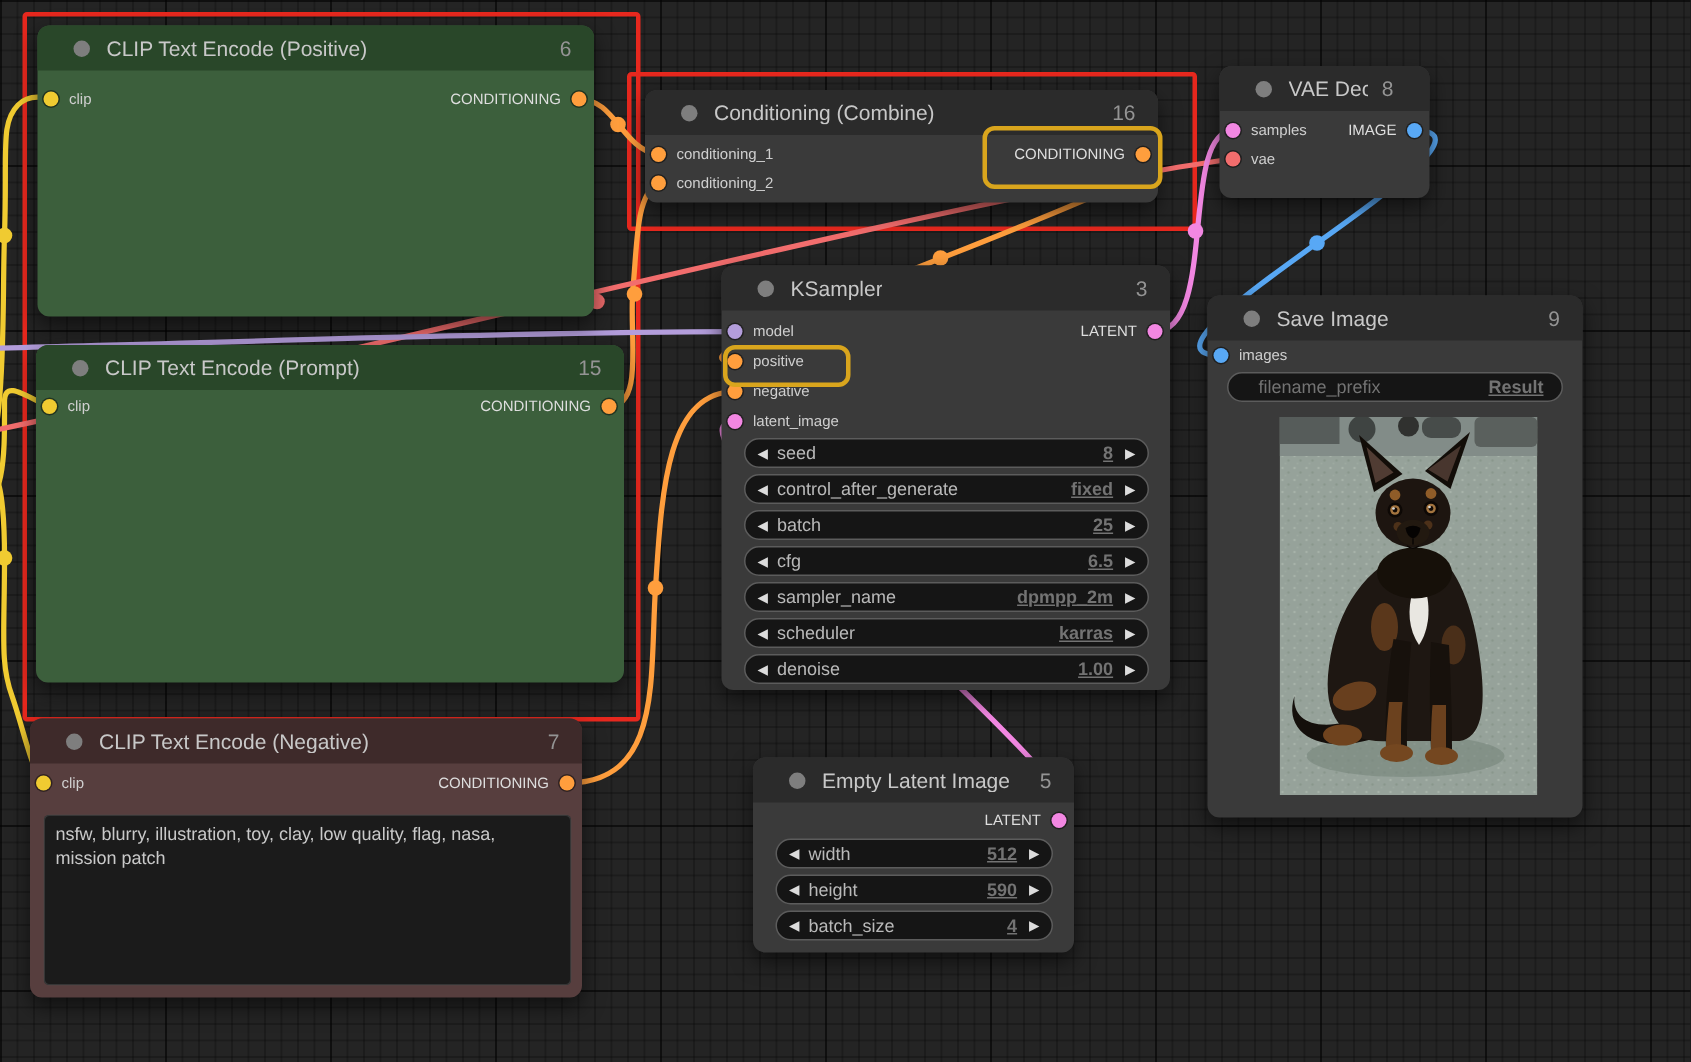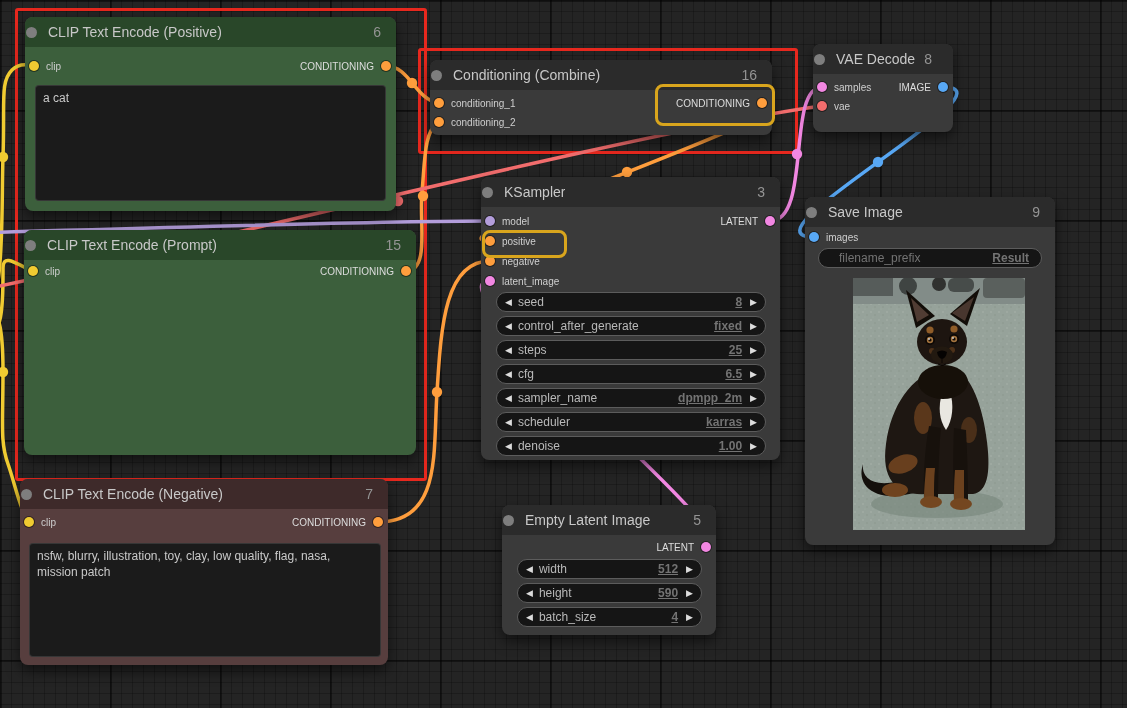--- a/index.html
+++ b/index.html
@@ -11,21 +11,21 @@
       linear-gradient(90deg,rgba(0,0,0,.45) 1.5px,transparent 1.5px),
       linear-gradient(rgba(0,0,0,.22) 1px,transparent 1px),
       linear-gradient(90deg,rgba(0,0,0,.22) 1px,transparent 1px);
     background-size:110px 110px,110px 110px,11px 11px,11px 11px;}
   .ann-red{position:absolute;border:3px solid #e7281e;border-radius:3px;z-index:1;}
   #wires{position:absolute;left:0;top:0;z-index:2;pointer-events:none;}
   .node{position:absolute;border-radius:8px;box-shadow:0 6px 14px rgba(0,0,0,.55);z-index:3;font-size:13px;}
   .node.green{background:#3c5f3c}.node.green .header{background:#294729}
   .node.maroon{background:#573e3e}.node.maroon .header{background:#3e2a2a}
   .node.gray{background:#3a3a3a}.node.gray .header{background:#2b2b2b}
-  .header{height:30px;border-radius:8px 8px 0 0;position:relative;display:flex;align-items:center;padding:0 1px;color:#c8c8c8;font-size:14px;}
+  .header{height:30px;border-radius:8px 8px 0 0;position:relative;display:flex;align-items:center;padding:0 24px;color:#c8c8c8;font-size:14px;}
   .status-dot{width:11px;height:11px;border-radius:50%;background:#7e7e7e;margin-right:11px;flex:0 0 auto;}
   .ntitle{white-space:nowrap;overflow:hidden;}
   .nid{position:absolute;right:15px;color:#949494;font-size:14px;}
   .nid.inline{position:static;margin-left:9px;}
   .slot{position:absolute;height:16px;display:flex;align-items:center;color:#cfcfcf;font-size:10px;white-space:nowrap;}
   .slot .port{width:10px;height:10px;border-radius:50%;box-shadow:0 0 0 1px rgba(0,0,0,.45);flex:0 0 auto;}
   .slot.in{left:4px;}  .slot.in .port{margin-right:7px;}
   .slot.out{right:5px;flex-direction:row-reverse;color:#dedede;}
   .slot.out .port{margin-left:7px;}
   .textbox{position:absolute;background:#1b1b1b;border:1px solid rgba(255,255,255,.12);border-radius:4px;color:#c9c9c9;font-size:12px;padding:4px 7px;line-height:1.35;overflow:hidden;}
@@ -76,21 +76,20 @@
         <span class="nid">6</span>
       </div>
       <div class="slot in" style="top: 41px;">
         <span class="port" style="background: rgb(240, 203, 49);"></span>
         <span>clip</span>
       </div>
       <div class="slot out" style="top: 41px;">
         <span class="port" style="background: rgb(255, 158, 61);"></span>
         <span>CONDITIONING</span>
       </div>
-      <div class="textbox" style="left: 10px; top: 68px; width: 335px; height: 106px;">a cat</div>
     </div>
     <div class="node green" style="left: 24px; top: 230px; width: 392px; height: 225px;">
       <div class="header">
         <span class="status-dot"></span>
         <span class="ntitle">CLIP Text Encode (Prompt)</span>
         <span class="nid">15</span>
       </div>
       <div class="slot in" style="top: 33px;">
         <span class="port" style="background: rgb(240, 203, 49);"></span>
         <span>clip</span>
@@ -170,21 +169,21 @@
       </div>
       <div class="widget" style="top: 139px;">
         <span class="arr">◀</span>
         <span class="wname">control_after_generate</span>
         <span class="sp"></span>
         <span class="wval">fixed</span>
         <span class="arr">▶</span>
       </div>
       <div class="widget" style="top: 163px;">
         <span class="arr">◀</span>
-        <span class="wname">steps</span>
+        <span class="wname">batch</span>
         <span class="sp"></span>
         <span class="wval">25</span>
         <span class="arr">▶</span>
       </div>
       <div class="widget" style="top: 187px;">
         <span class="arr">◀</span>
         <span class="wname">cfg</span>
         <span class="sp"></span>
         <span class="wval">6.5</span>
         <span class="arr">▶</span>

